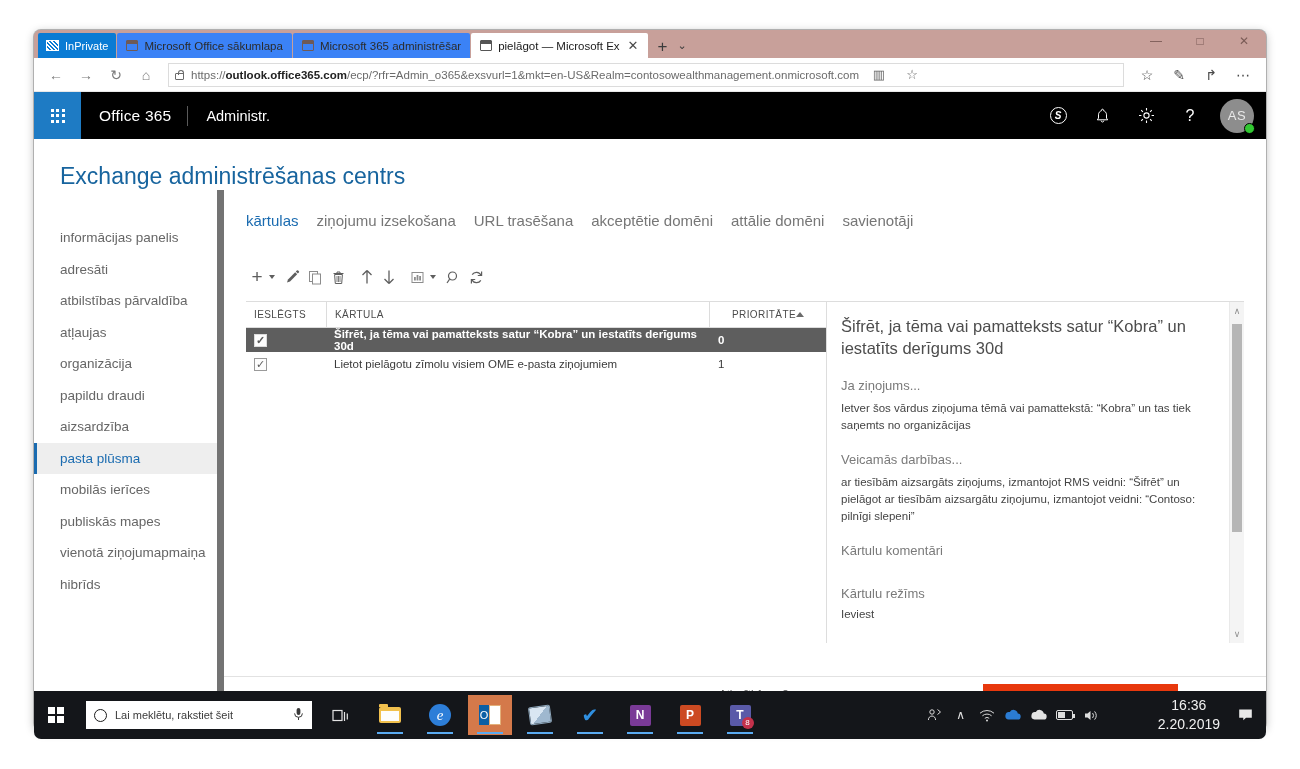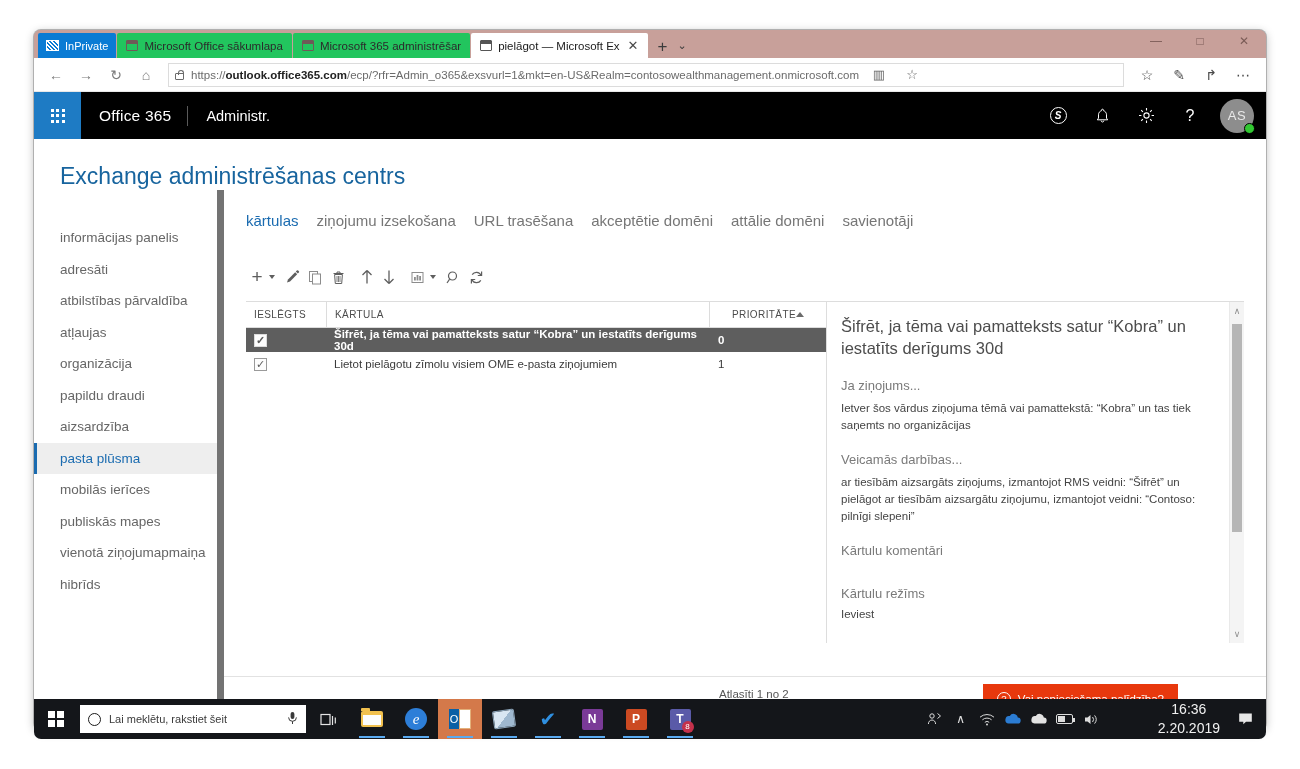--- a/index.html
+++ b/index.html
@@ -31,21 +31,21 @@
     padding-left: 4px;
   }
   .tab {
     height: 25px;
     display: flex;
     align-items: center;
     gap: 6px;
     padding: 0 9px;
     font-size: 11.5px;
     color: #2b2b2b;
-    background: #22c55e;
+    background: #3b82f6;
     border-top-left-radius: 2px;
     border-top-right-radius: 2px;
     max-width: 178px;
     white-space: nowrap;
     overflow: hidden;
     position: relative;
   }
   .tab + .tab { margin-left: 1px; }
   .tab.inprivate {
     background: #0a7bd4;
@@ -398,26 +398,27 @@
     width: 14px; height: 14px; border-radius: 50%;
     border: 1.3px solid #fff;
     display: flex; align-items: center; justify-content: center;
     font-size: 9.5px; line-height: 1;
   }
 
   
   #taskbar {
     position: absolute;
     left: 34px; bottom: 30px;
-    width: 1232px; height: 40px;
+    width: 1232px; height: 48px;
     background: #14161a;
     display: flex;
     align-items: center;
     border-bottom-left-radius: 7px;
     border-bottom-right-radius: 7px;
+    gap: 6px;
   }
   #startbtn {
     width: 44px; height: 40px;
     display: flex; align-items: center; justify-content: center;
   }
   #winlogo {
     width: 16px; height: 16px;
     display: grid;
     grid-template-columns: 1fr 1fr;
     grid-template-rows: 1fr 1fr;

